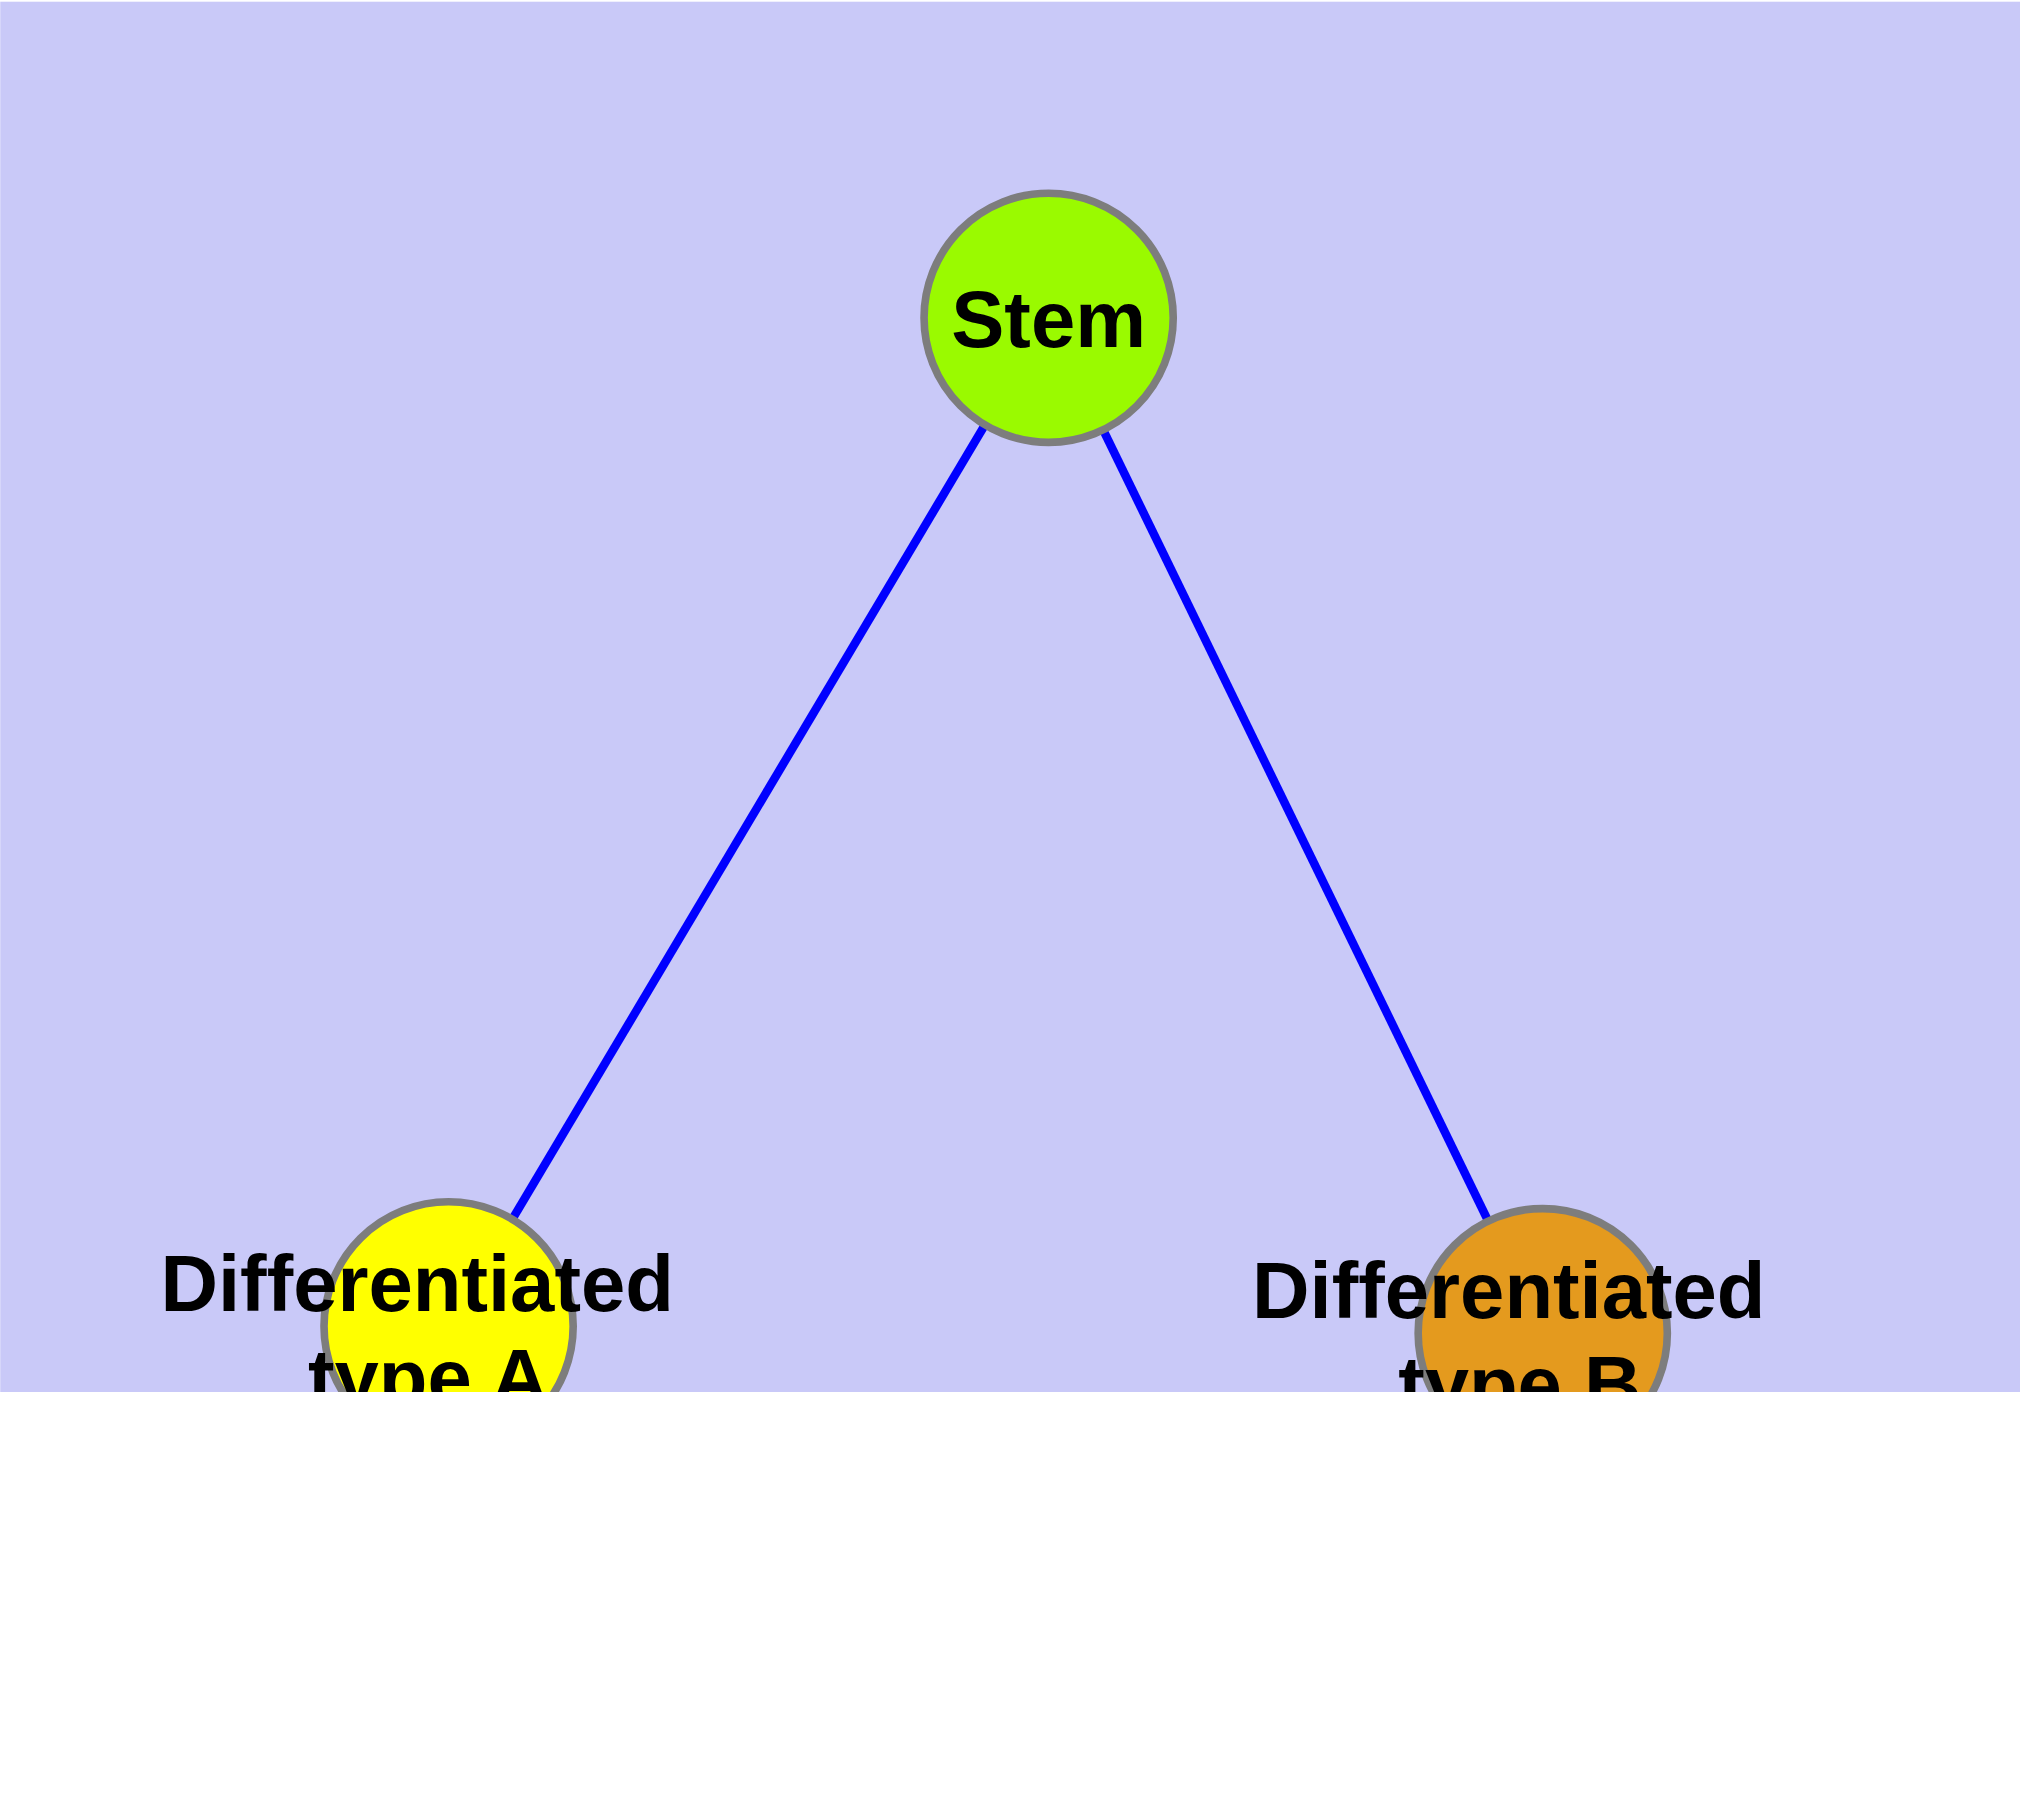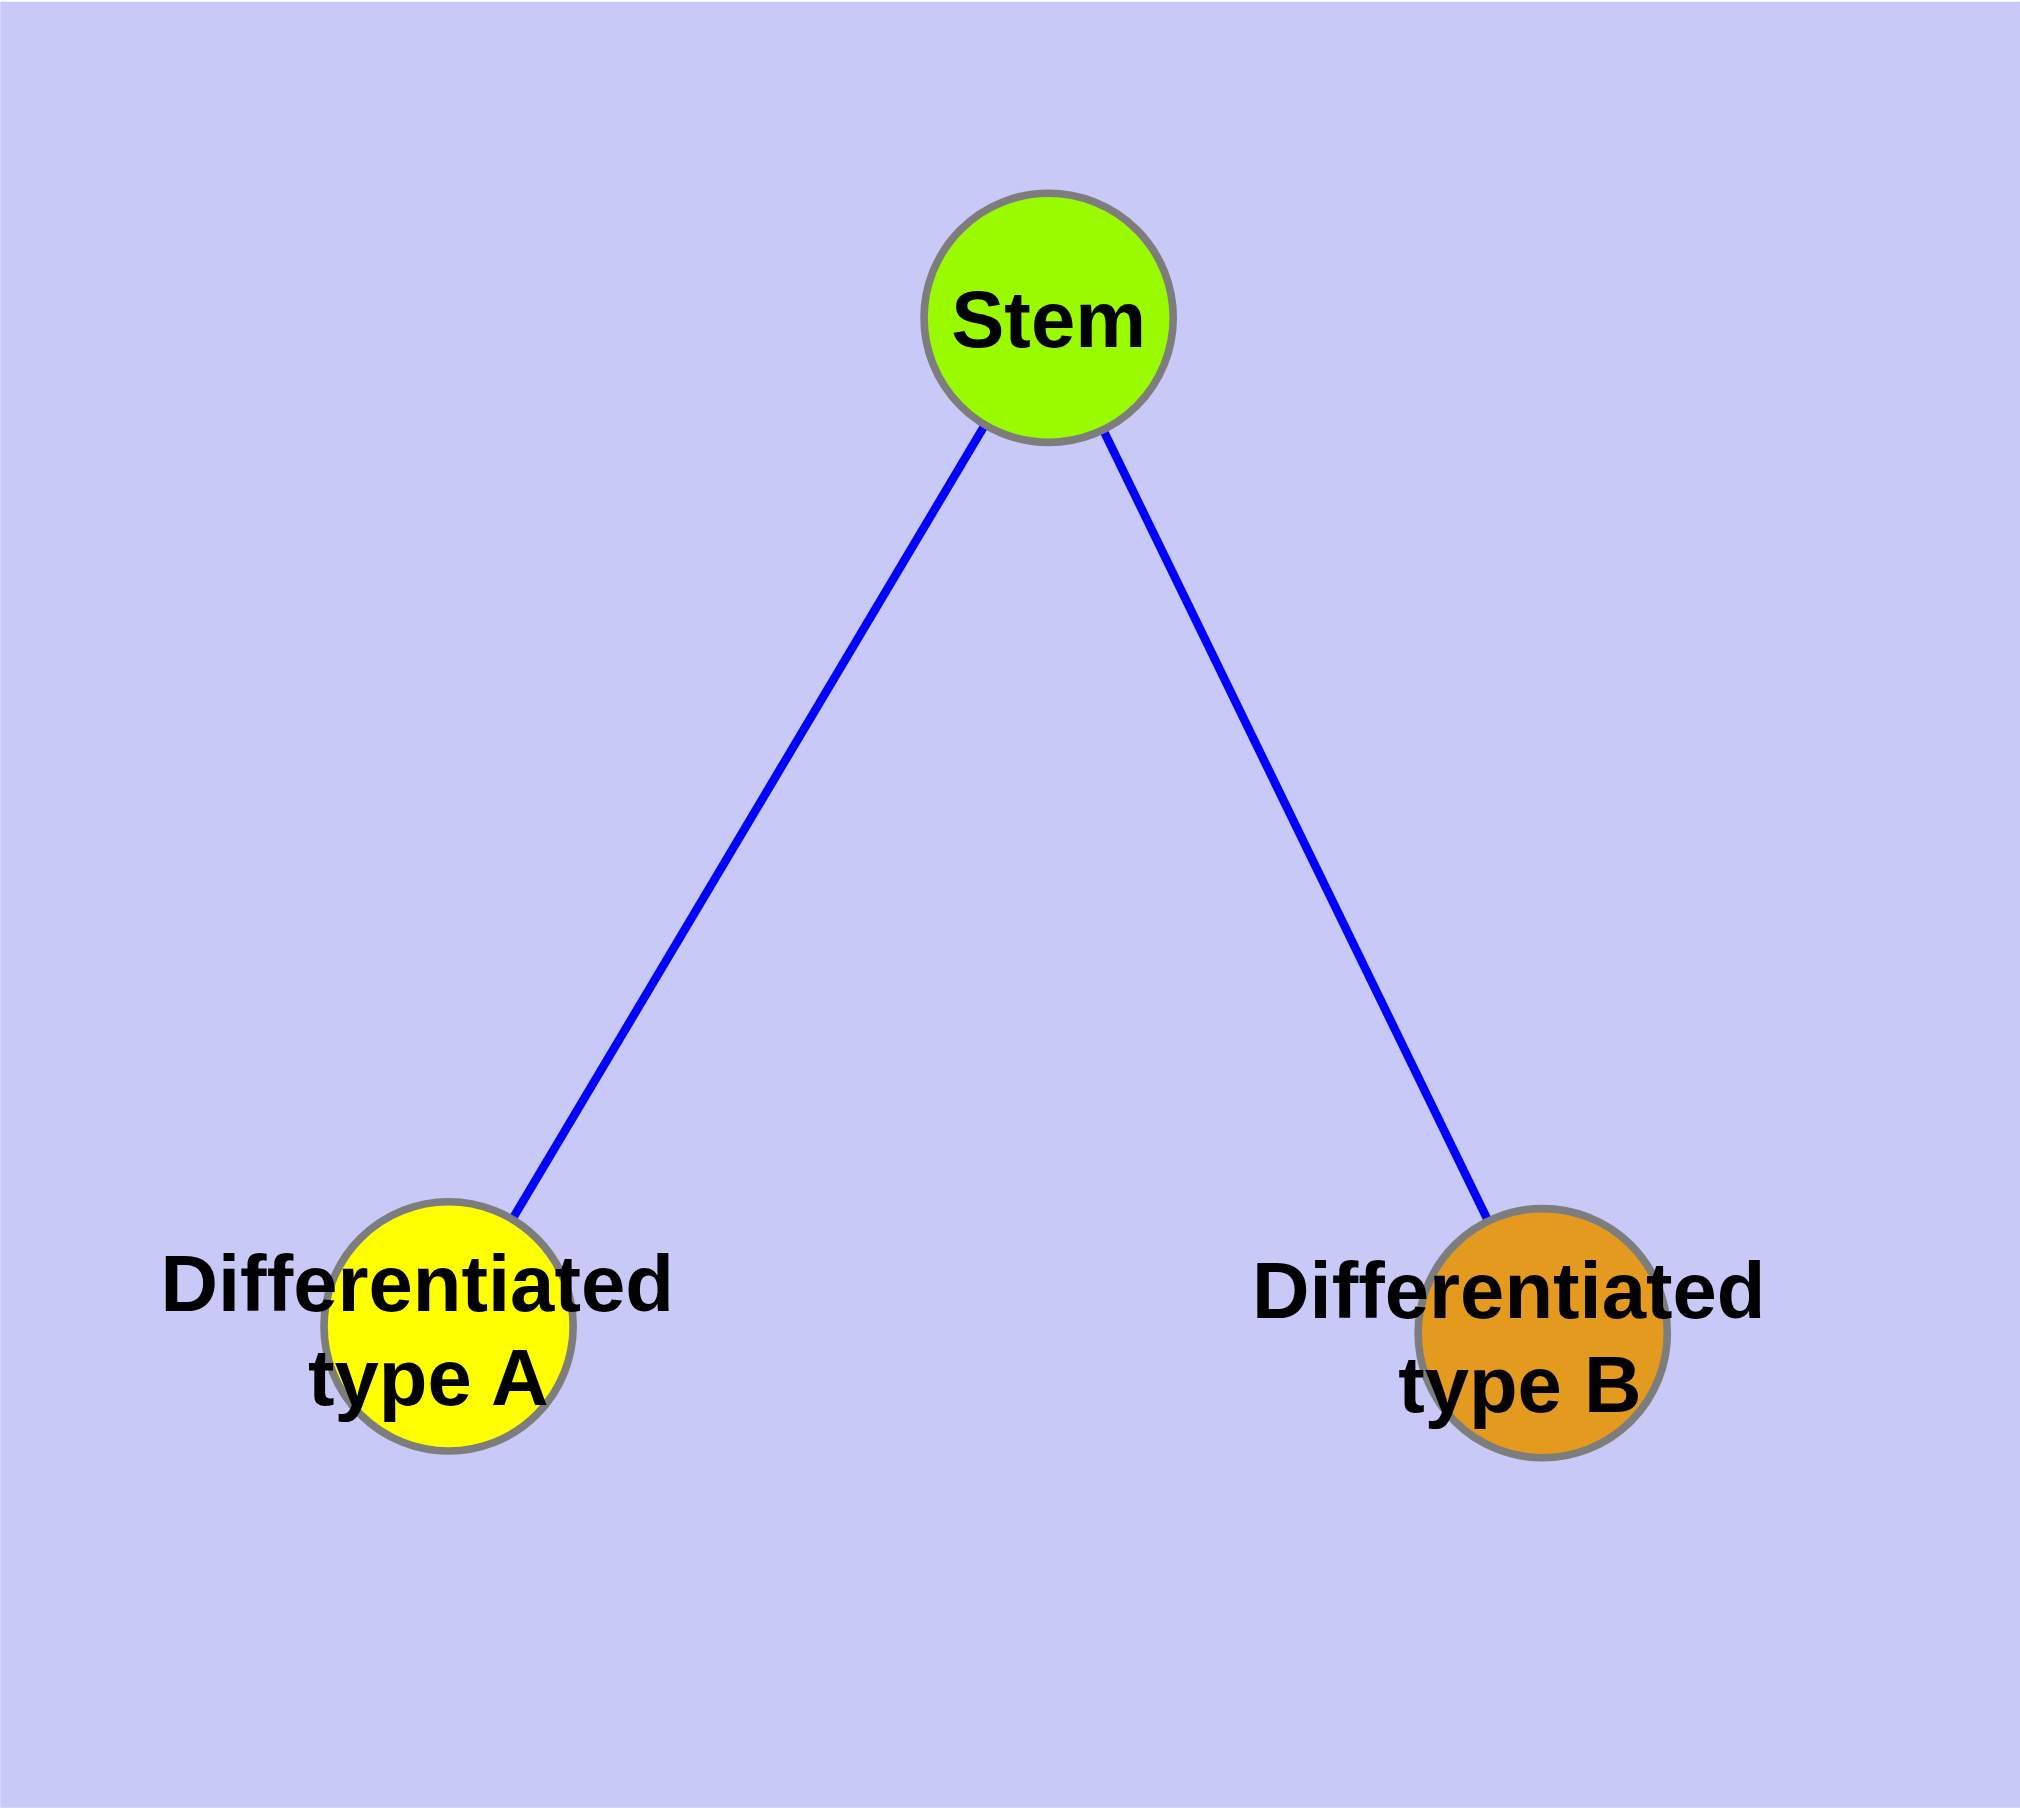--- a/index.html
+++ b/index.html
@@ -3,21 +3,21 @@
 <meta charset="utf-8">
 <style>
   html, body {
     margin: 0;
     padding: 0;
     background: #ffffff;
   }
   .canvas {
     position: relative;
     width: 2021px;
-    height: 1812px;
+    height: 1392px;
     font-family: "Liberation Sans", sans-serif;
   }
   svg { display: block; }
   .node-label {
     font-family: "Liberation Sans", sans-serif;
     font-weight: bold;
     font-size: 94px;
   }
 </style>
 </head>

